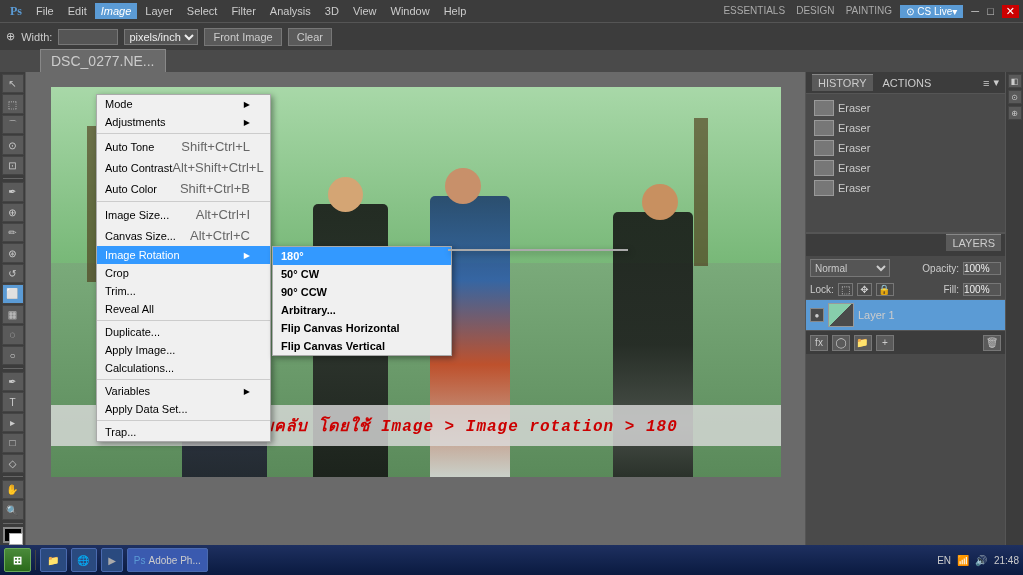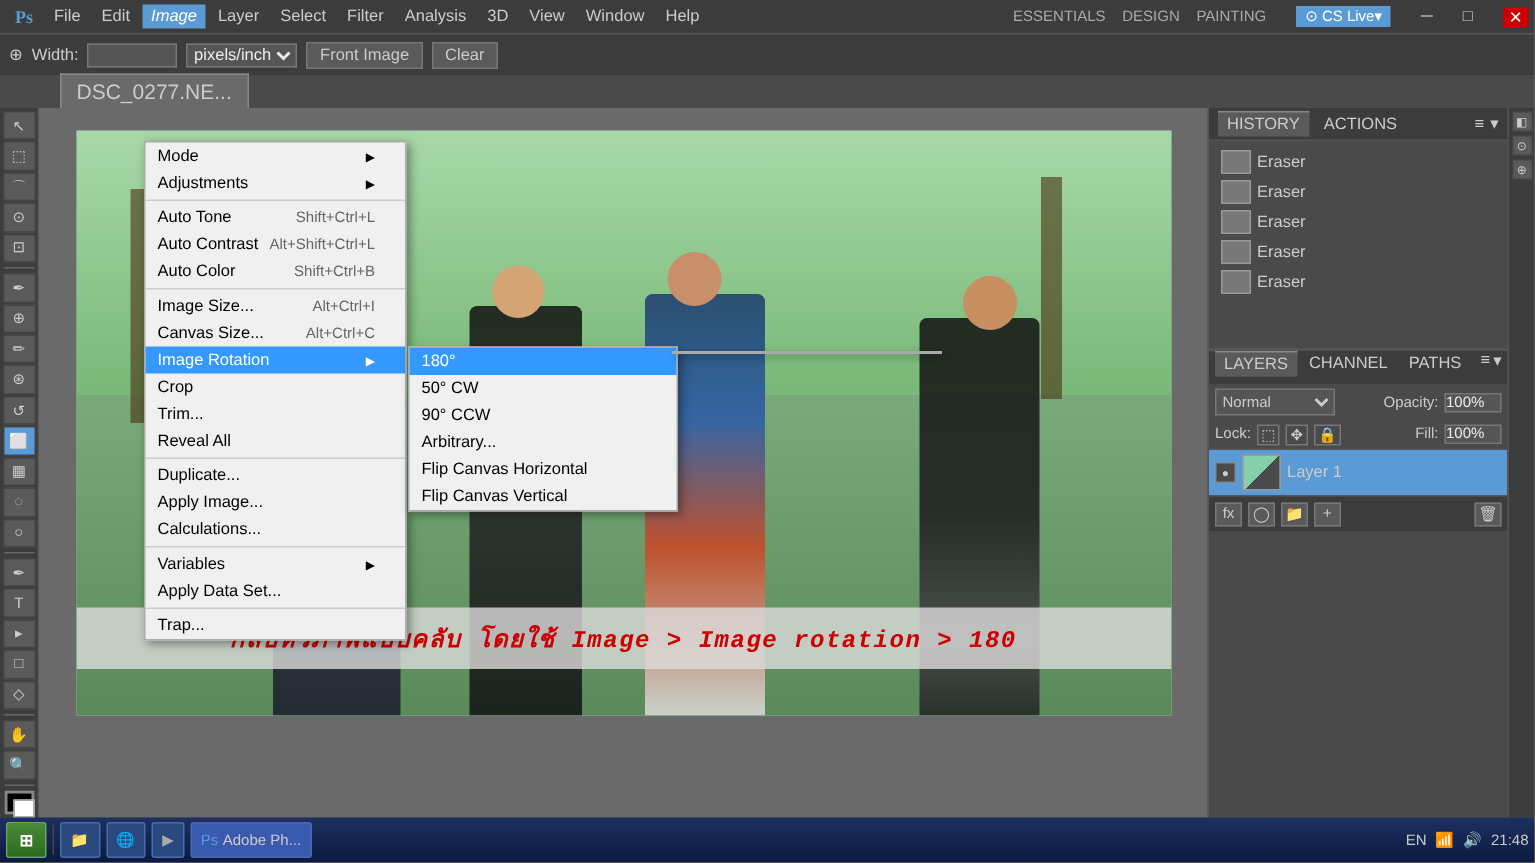--- a/index.html
+++ b/index.html
@@ -24,22 +24,21 @@
       white-space: nowrap;
     }
     .menu-item:hover, .menu-item.active {
       background: #5b9bd5;
       color: white;
     }
     .menu-item.active { background: #5b9bd5; color: white; font-style: italic; }
     .menu-right {
       margin-left: auto;
       display: flex;
-      align-items: center;
-      gap: 20px;
+      gap: 8px;
       color: #ccc;
       font-size: 11px;
     }
 
     
     .options-bar {
       height: 28px;
       background: #3c3c3c;
       display: flex;
       align-items: center;
@@ -209,25 +208,26 @@
     .layers-panel {
       height: 200px;
       border-top: 2px solid #555;
       display: flex;
       flex-direction: column;
     }
     .layers-header {
       height: 22px;
       background: #3c3c3c;
       display: flex;
-      align-items: flex-start;
+      align-items: flex-end;
       padding: 0 4px;
       color: #ccc;
       font-size: 11px;
       gap: 2px;
+      flex-direction: column;
     }
     .layers-options {
       height: 24px;
       background: #4a4a4a;
       display: flex;
       align-items: center;
       padding: 0 4px;
       gap: 4px;
       justify-content: flex-end;
     }
@@ -359,21 +359,21 @@
     }
     .image-menu-item {
       padding: 3px 20px 3px 8px;
       cursor: pointer;
       position: relative;
       display: flex;
       justify-content: space-between;
       align-items: center;
       white-space: nowrap;
     }
-    .image-menu-item .shortcut { color: #666; font-size: 10px; }
+    .image-menu-item .shortcut { color: #666; font-size: 13px; }
     .menu-separator-line {
       height: 1px;
       background: #ccc;
       margin: 2px 0;
     }
     .has-submenu::after {
       content: '▶';
       font-size: 8px;
       margin-left: 4px;
     }
@@ -388,20 +388,21 @@
       border: 1px solid #aaa;
       box-shadow: 2px 2px 6px rgba(0,0,0,0.4);
       font-size: 11px;
       color: #000;
       z-index: 1002;
     }
     .rotation-submenu .sub-item {
       padding: 3px 8px;
       cursor: pointer;
       white-space: nowrap;
+      font-weight: bold;
     }
     .rotation-submenu .sub-item.highlighted { background: #3399ff; color: white; }
 
     
     .image-rotation-row {
       background: #3399ff;
       color: white;
       padding: 3px 20px 3px 8px;
       position: relative;
       display: flex;

